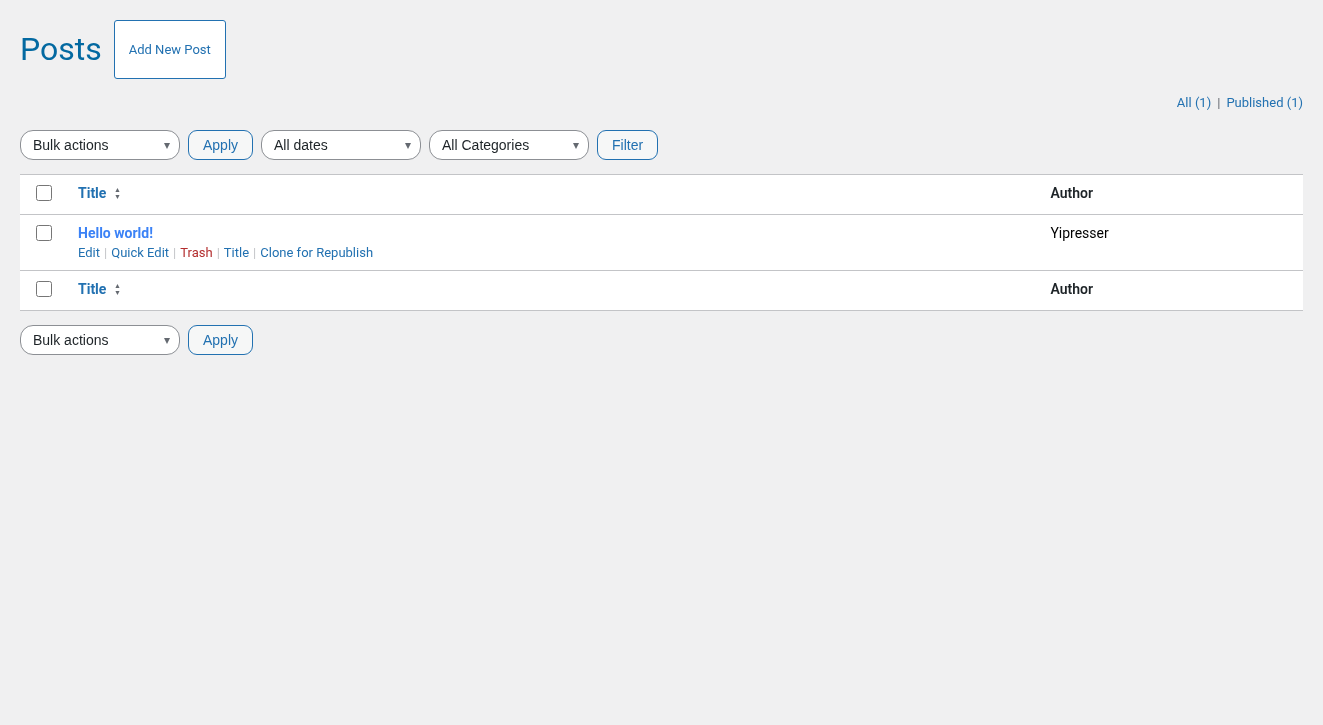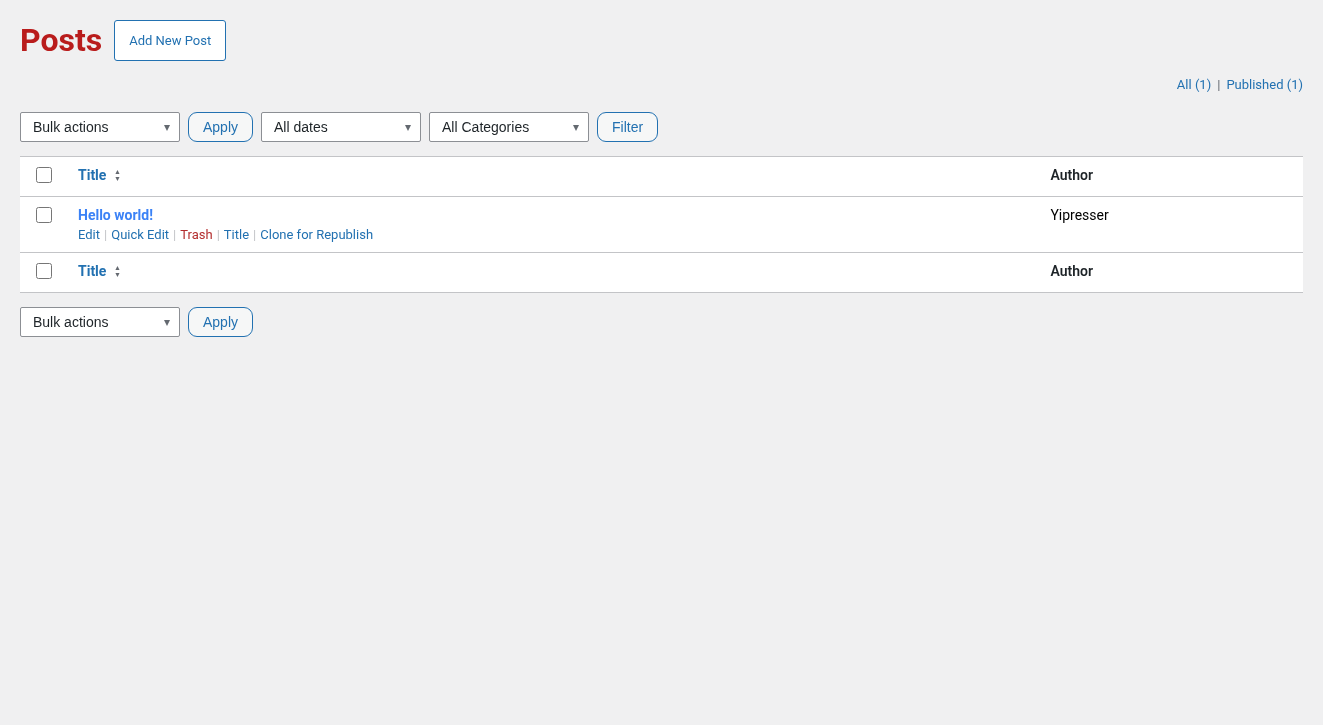--- a/index.html
+++ b/index.html
@@ -13,31 +13,31 @@
 
     .page-header {
       display: flex;
       align-items: center;
       gap: 12px;
       margin-bottom: 16px;
     }
 
     .page-title {
       font-size: 32px;
-      font-weight: 700;
-      color: #b91c1c;
+      font-weight: 400;
+      color: #0369a1;
       line-height: 1.2;
     }
 
     .add-new-btn {
       border: 1px solid #2271b1;
       color: #2271b1;
       background: #fff;
       border-radius: 3px;
-      padding: 12px 14px;
+      padding: 21px 14px;
       font-size: 13px;
       cursor: pointer;
       text-decoration: none;
       display: inline-block;
     }
 
     .subsubsub {
       display: flex;
       align-items: center;
       gap: 0;
@@ -61,21 +61,21 @@
       gap: 8px;
       margin-bottom: 8px;
       padding: 6px 0;
     }
 
     .select-dropdown {
       appearance: none;
       -webkit-appearance: none;
       background: #fff;
       border: 1px solid #8c8f94;
-      border-radius: 2px;
+      border-radius: 13px;
       padding: 6px 30px 6px 12px;
       font-size: 14px;
       color: #1d2327;
       cursor: pointer;
       position: relative;
       min-width: 160px;
     }
 
     .select-wrapper {
       position: relative;

